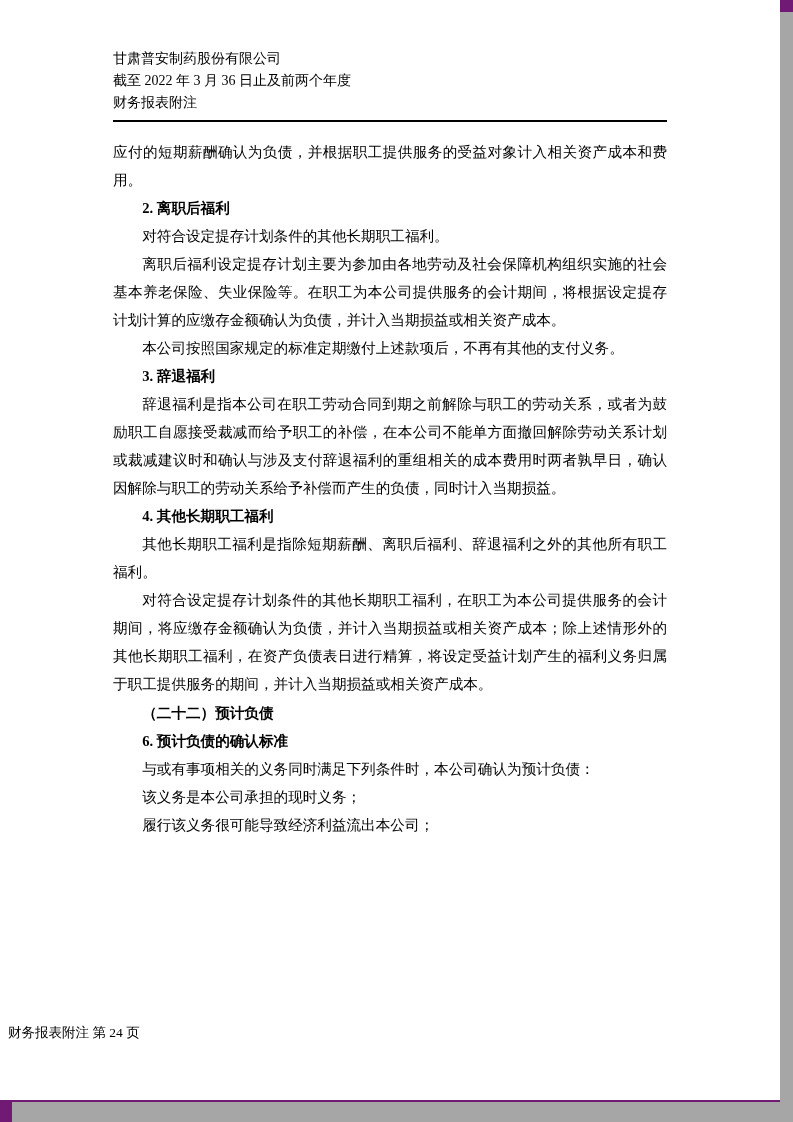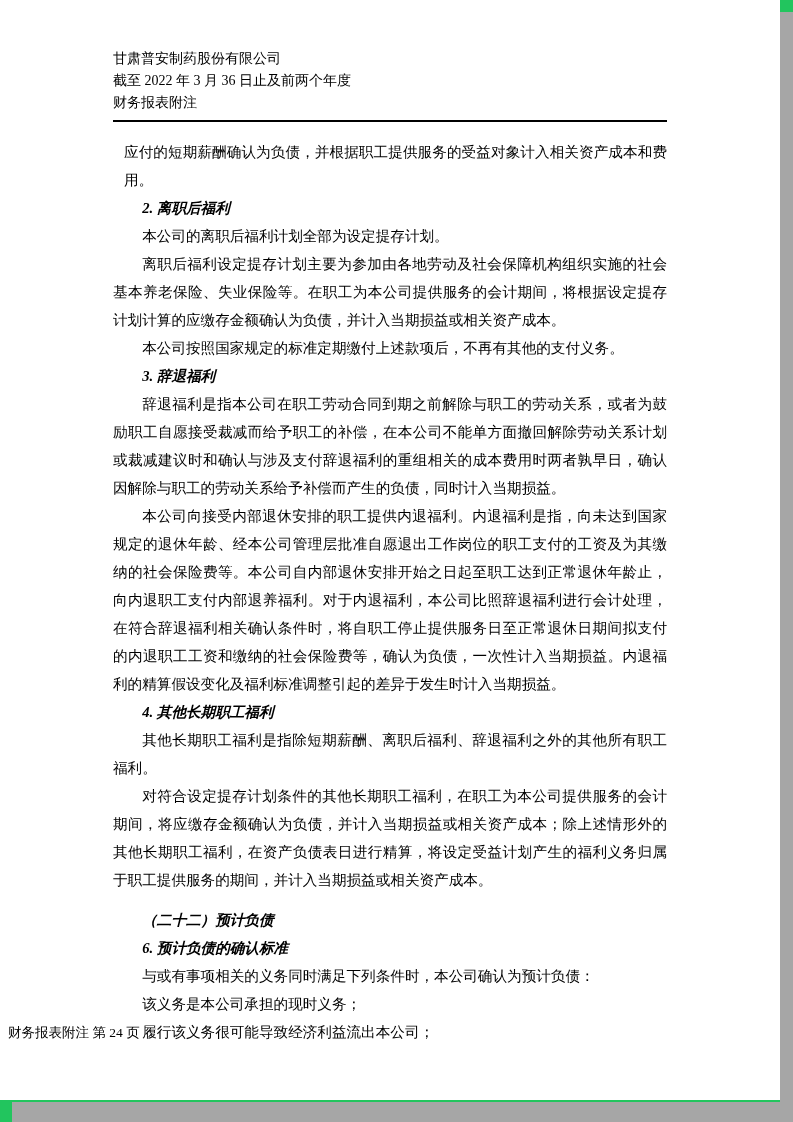--- a/index.html
+++ b/index.html
@@ -4,21 +4,21 @@
 <style>
   html, body {
     margin: 0;
     padding: 0;
     background: #ffffff;
   }
   .viewport {
     position: relative;
     width: 793px;
     height: 1122px;
-    background: #22c55e;
+    background: #701a75;
     overflow: hidden;
     font-family: "Liberation Serif", "DejaVu Serif", serif;
     color: #000000;
   }
   .page {
     position: absolute;
     top: 0;
     left: 0;
     width: 780px;
     height: 1100px;
@@ -56,27 +56,26 @@
   .doc-body {
     margin-top: 16px;
     font-size: 14.6px;
     line-height: 28px;
   }
   .para {
     margin: 0;
     text-indent: 2em;
     text-align: justify;
   }
-  .no-indent { text-indent: 0; margin-left: 11px; }
+  .no-indent { text-indent: 0; }
   .heading {
     font-weight: bold;
     text-align: left;
-    font-style: italic;
   }
-  .section { margin-top: 12px; }
+  .section { margin-top: 1px; }
   .footer {
     position: absolute;
     left: 8px;
     bottom: 58px;
     width: 780px;
     font-size: 13.5px;
   }
 </style>
 </head>
 <body>
@@ -92,26 +91,25 @@
       <div>甘肃普安制药股份有限公司</div>
       <div>截至 2022 年 3 月 36 日止及前两个年度</div>
       <div>财务报表附注</div>
     </div>
 
     <div class="rule"></div>
 
     <div class="doc-body">
       <p class="para no-indent">应付的短期薪酬确认为负债，并根据职工提供服务的受益对象计入相关资产成本和费用。</p>
       <p class="para heading">2. 离职后福利</p>
-      <p class="para">本公司的离职后福利计划全部为设定提存计划。</p>
+      <p class="para">对符合设定提存计划条件的其他长期职工福利。</p>
       <p class="para">离职后福利设定提存计划主要为参加由各地劳动及社会保障机构组织实施的社会基本养老保险、失业保险等。在职工为本公司提供服务的会计期间，将根据设定提存计划计算的应缴存金额确认为负债，并计入当期损益或相关资产成本。</p>
       <p class="para">本公司按照国家规定的标准定期缴付上述款项后，不再有其他的支付义务。</p>
       <p class="para heading">3. 辞退福利</p>
       <p class="para">辞退福利是指本公司在职工劳动合同到期之前解除与职工的劳动关系，或者为鼓励职工自愿接受裁减而给予职工的补偿，在本公司不能单方面撤回解除劳动关系计划或裁减建议时和确认与涉及支付辞退福利的重组相关的成本费用时两者孰早日，确认因解除与职工的劳动关系给予补偿而产生的负债，同时计入当期损益。</p>
-      <p class="para">本公司向接受内部退休安排的职工提供内退福利。内退福利是指，向未达到国家规定的退休年龄、经本公司管理层批准自愿退出工作岗位的职工支付的工资及为其缴纳的社会保险费等。本公司自内部退休安排开始之日起至职工达到正常退休年龄止，向内退职工支付内部退养福利。对于内退福利，本公司比照辞退福利进行会计处理，在符合辞退福利相关确认条件时，将自职工停止提供服务日至正常退休日期间拟支付的内退职工工资和缴纳的社会保险费等，确认为负债，一次性计入当期损益。内退福利的精算假设变化及福利标准调整引起的差异于发生时计入当期损益。</p>
       <p class="para heading">4. 其他长期职工福利</p>
       <p class="para">其他长期职工福利是指除短期薪酬、离职后福利、辞退福利之外的其他所有职工福利。</p>
       <p class="para">对符合设定提存计划条件的其他长期职工福利，在职工为本公司提供服务的会计期间，将应缴存金额确认为负债，并计入当期损益或相关资产成本；除上述情形外的其他长期职工福利，在资产负债表日进行精算，将设定受益计划产生的福利义务归属于职工提供服务的期间，并计入当期损益或相关资产成本。</p>
       <p class="para heading section">（二十二）预计负债</p>
       <p class="para heading">6. 预计负债的确认标准</p>
       <p class="para">与或有事项相关的义务同时满足下列条件时，本公司确认为预计负债：</p>
       <p class="para">该义务是本公司承担的现时义务；</p>
       <p class="para">履行该义务很可能导致经济利益流出本公司；</p>
     </div>
 

